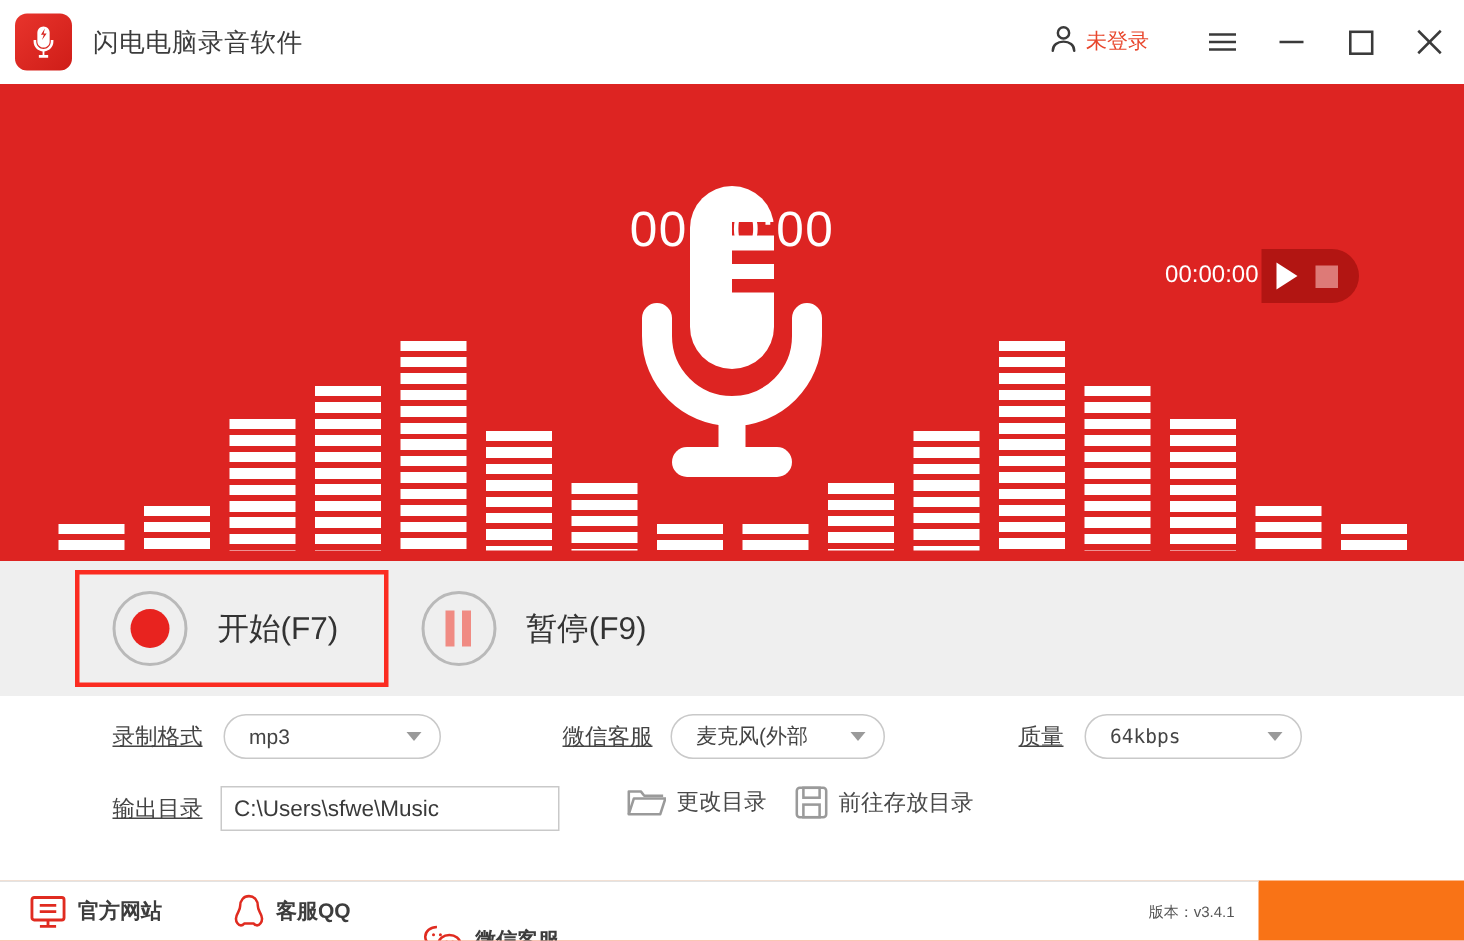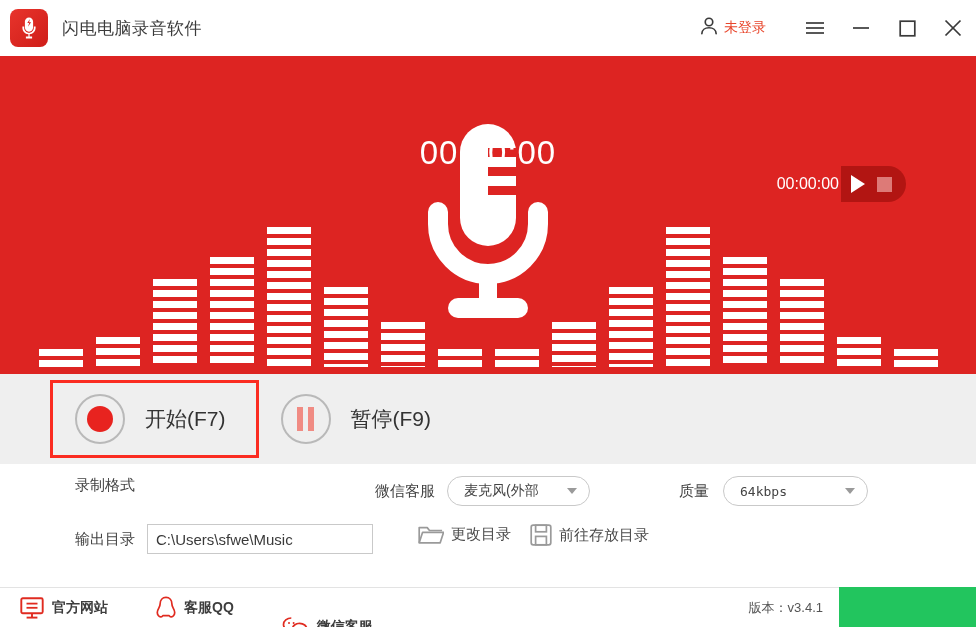--- a/index.html
+++ b/index.html
@@ -5,21 +5,21 @@
   * { box-sizing: border-box; margin: 0; padding: 0; }
   html, body {
     width: 976px; height: 627px;
     font-family: "Liberation Sans", "DejaVu Sans", sans-serif;
     background: #ffffff;
     overflow: hidden;
   }
   #app {
     position: relative;
     width: 976px; height: 627px;
-    background: #22c55e;
+    background: #f97316;
   }
 
   
   .titlebar {
     position: absolute; left: 0; top: 0;
     width: 976px; height: 56px;
     background: #ffffff;
     display: flex; align-items: center;
   }
   .logo {
@@ -169,20 +169,21 @@
   
   .settings {
     position: absolute; left: 0; top: 464px;
     width: 976px; height: 123px;
     background: #ffffff;
   }
   .set-row { position: absolute; display: flex; align-items: center; }
   .set-label {
     font-size: 15px; color: #444444;
     white-space: nowrap;
+    text-decoration: underline;
   }
   .select {
     position: relative;
     height: 30px;
     border: 1px solid #c9c9c9;
     border-radius: 15px;
     background: #ffffff;
     display: flex; align-items: center;
     padding: 0 28px 0 16px;
     font-size: 14px;
@@ -228,21 +229,21 @@
     display: flex; align-items: center;
     margin-left: 22px;
     cursor: pointer;
     font-size: 14px; color: #3d3d3d;
     font-weight: bold;
   }
   .foot-item:first-child { margin-left: 20px; }
   .foot-item span { margin-left: 8px; }
   .version {
     margin-left: auto; margin-right: 16px;
-    font-size: 13px; color: #555555;
+    font-size: 10px; color: #555555;
   }
 </style>
 </head>
 <body>
 
 <div id="app">
 
   <div class="titlebar">
     <div class="logo">
       <svg width="22" height="24" viewBox="0 0 22 24" aria-hidden="true">
@@ -353,20 +354,24 @@
           </div>
       </div>
       <div class="ctrl-label">暂停(F9)</div>
     </div>
   </div>
 
   <div class="settings">
 
     <div class="set-row" style="left:75px; top:12px;">
       <div class="set-label">录制格式</div>
+      <div class="select" style="width:145px; margin-left:14px;">
+        <span>mp3</span>
+        <i class="caret"></i>
+      </div>
     </div>
 
     <div class="set-row" style="left:375px; top:12px;">
       <div class="set-label">微信客服</div>
       <div class="select" style="width:143px; margin-left:12px;">
         <span>麦克风(外部</span>
         <i class="caret"></i>
       </div>
     </div>
 

